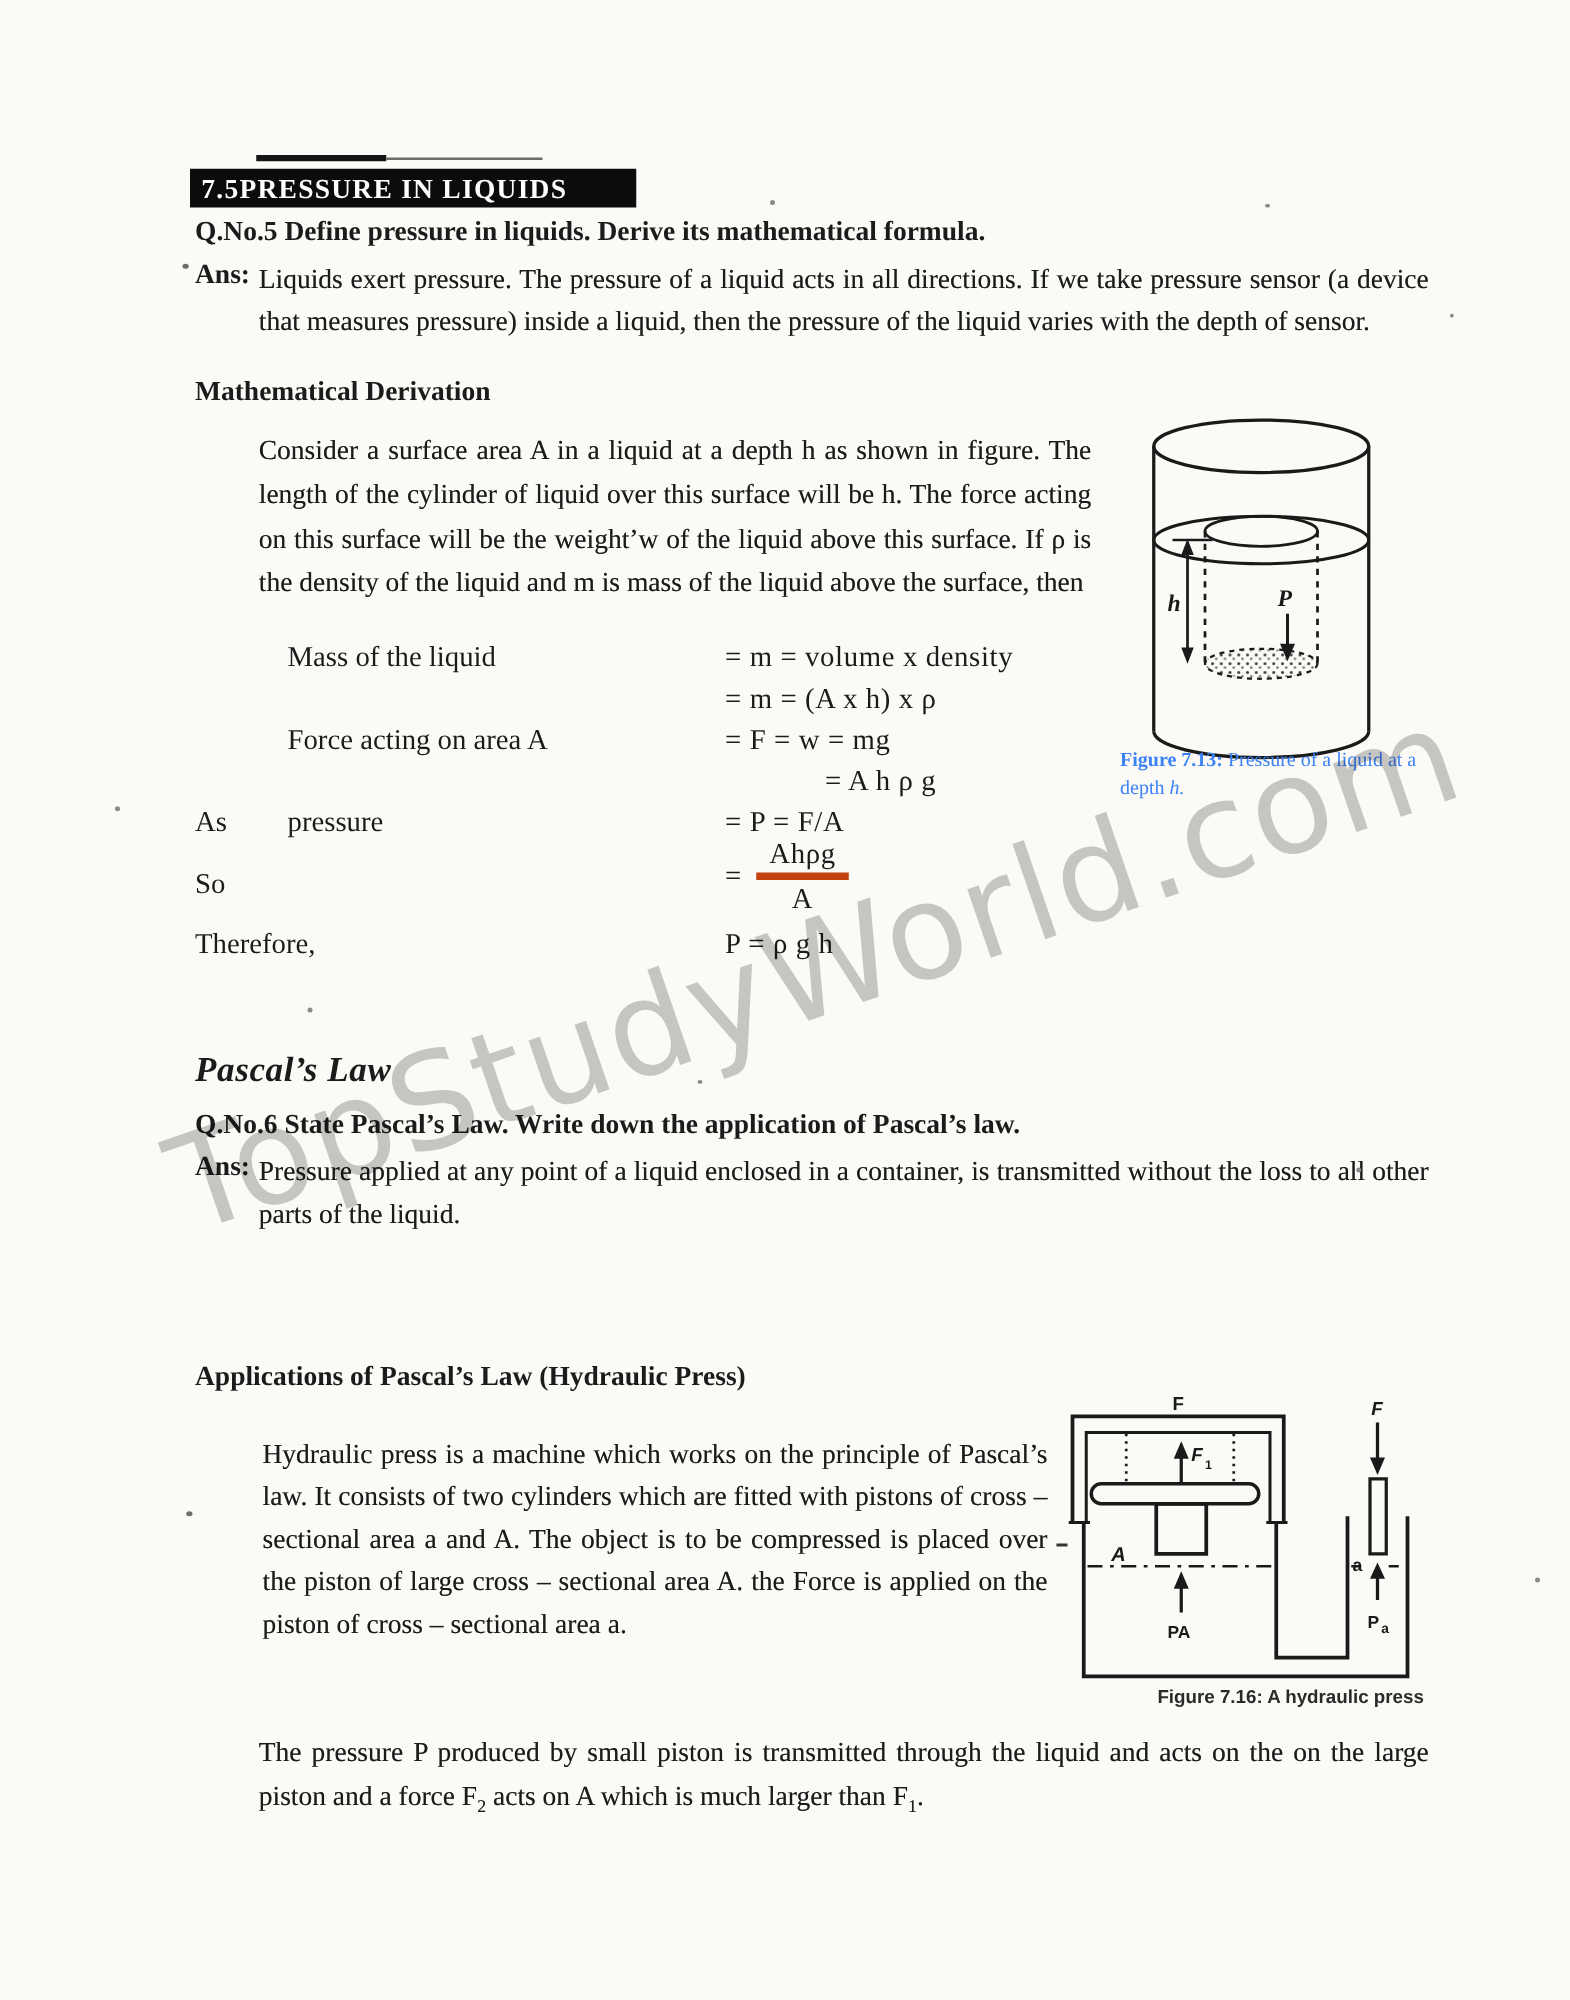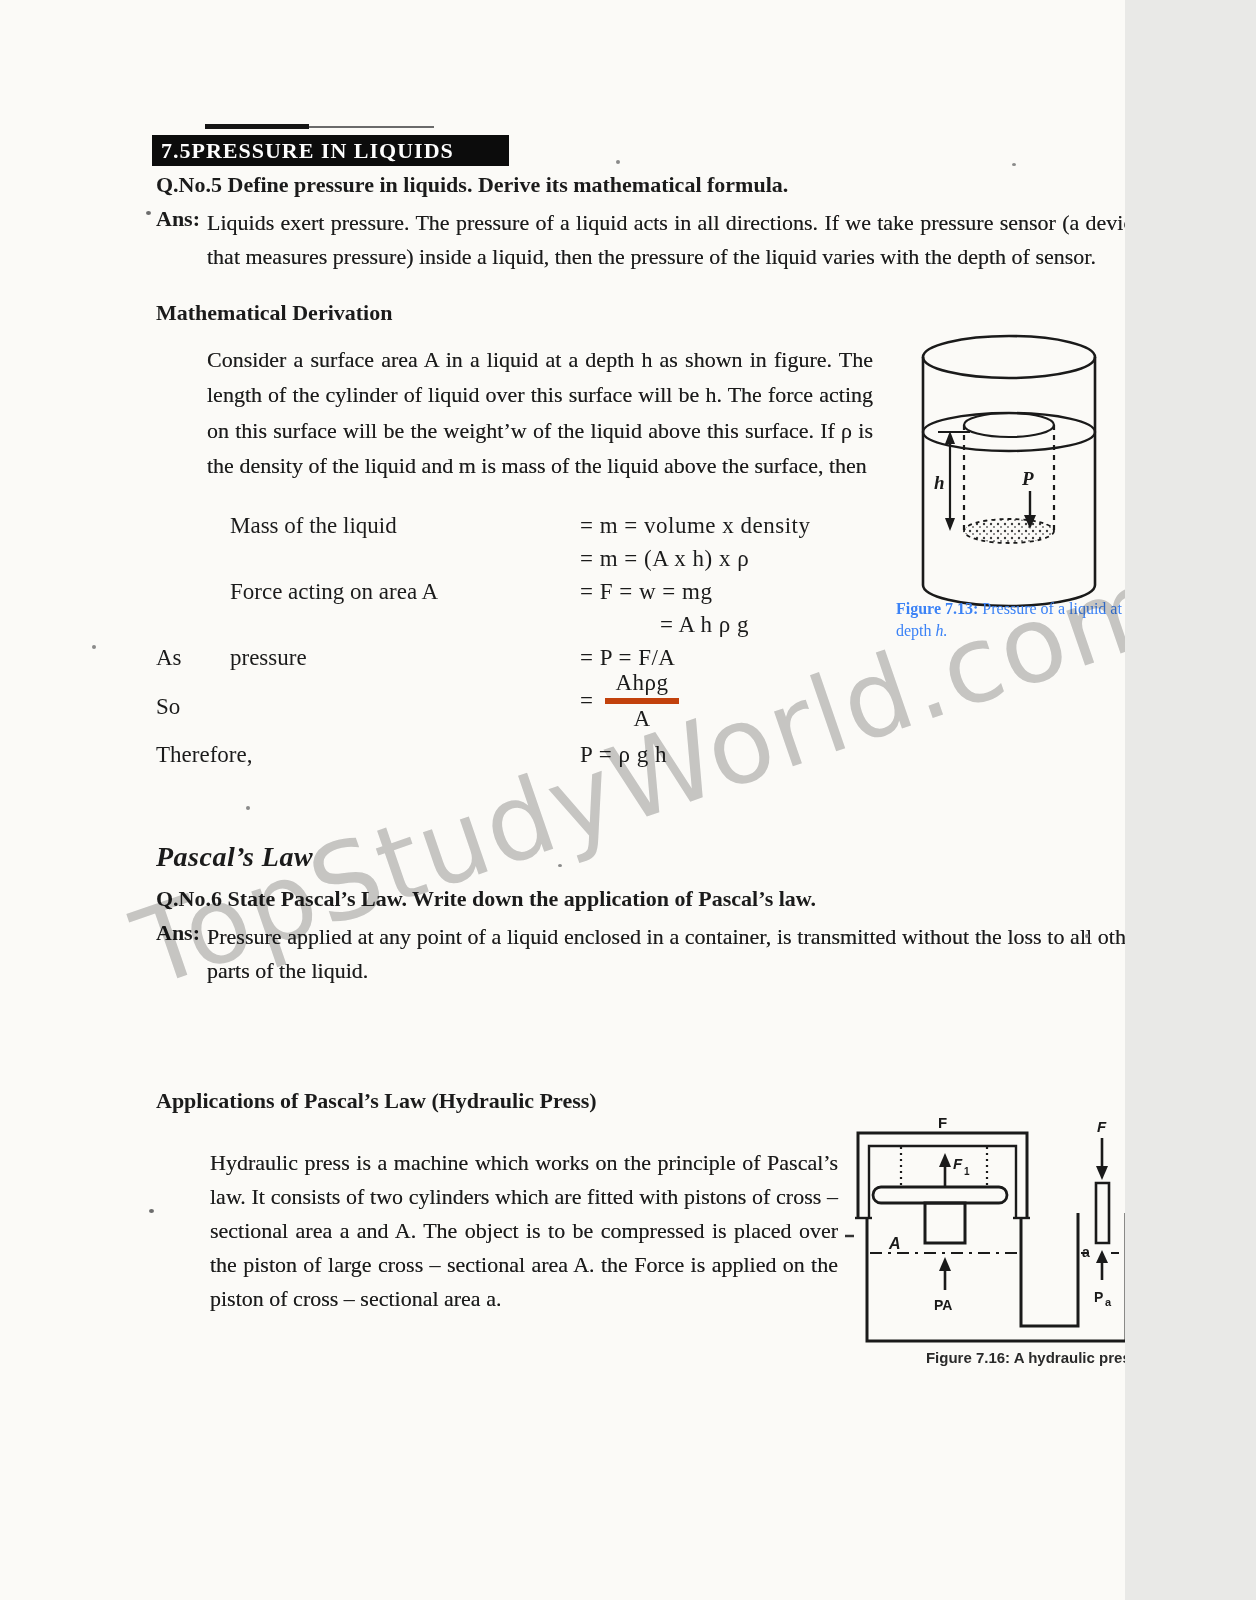--- a/index.html
+++ b/index.html
@@ -1,16 +1,16 @@
 <!DOCTYPE html>
 <html><head>
 <meta charset="utf-8">
 <style>
   html,body{margin:0;padding:0;background:#e9e9e7;}
-  .page{position:relative;width:1125px;height:1600px;background:#fbfaf7;overflow:hidden;
+  .page{position:relative;width:1256px;height:1600px;background:#fbfaf7;overflow:hidden;
         font-family:"Liberation Serif",serif;color:#1b1b1b;text-decoration:underline;}
   .scanline{position:absolute;left:205px;top:124px;width:104px;height:5px;background:#151515;}
   .scanline2{position:absolute;left:309px;top:126px;width:125px;height:2px;background:#6a6a6a;}
   .secbar{position:absolute;left:152px;top:135px;width:357px;height:31px;background:#0c0c0c;
           color:#fdfdfd;display:flex;align-items:center;font-weight:bold;font-size:22px;}
   .secnum{margin-left:9px;letter-spacing:1px;}
   .sectitle{letter-spacing:1px;}
   .qhead,.subhead{position:absolute;left:156px;margin:0;font-size:22px;font-weight:bold;white-space:nowrap;}
   .anslabel{position:absolute;left:156px;font-size:22px;font-weight:bold;}
   .para{position:absolute;left:207px;margin:0;font-size:22px;line-height:34px;text-align:justify;
@@ -186,20 +186,21 @@
       <line x1="257" y1="190" x2="257" y2="168" stroke="#1a1a1a" stroke-width="2.6"></line>
       <polygon points="257,160 251,173 263,173" fill="#1a1a1a"></polygon>
       <text x="249" y="212" font-size="14" font-weight="bold" fill="#1a1a1a" font-family="Liberation Sans, sans-serif">P</text>
       <text x="260" y="216" font-size="11" font-weight="bold" fill="#1a1a1a" font-family="Liberation Sans, sans-serif">a</text>
     </svg>
   </div>
   <div class="figcap716">
     <b>Figure 7.16:</b><span> A hydraulic press</span>
   </div>
 
+  <p class="para closing" style="top:1384px;width:936px;line-height:35px"><span>The pressure P produced by small piston is transmitted through the liquid and acts on the on the large piston and a force F</span><sub>2</sub><span> acts on A which is much larger than F</span><sub>1</sub><span>.</span></p>
 
   <div class="watermark">TopStudyWorld.com</div>
 
   <span class="dot" style="left:616px;top:160px;width:4px;height:4px"></span>
   <span class="dot" style="left:1012px;top:163px;width:4px;height:3px"></span>
   <span class="dot" style="left:146px;top:211px;width:5px;height:4px;background:#6c6c6c"></span>
   <span class="dot" style="left:1160px;top:251px;width:3px;height:3px"></span>
   <span class="dot" style="left:92px;top:645px;width:4px;height:4px"></span>
   <span class="dot" style="left:246px;top:806px;width:4px;height:4px"></span>
   <span class="dot" style="left:558px;top:864px;width:4px;height:3px"></span>

